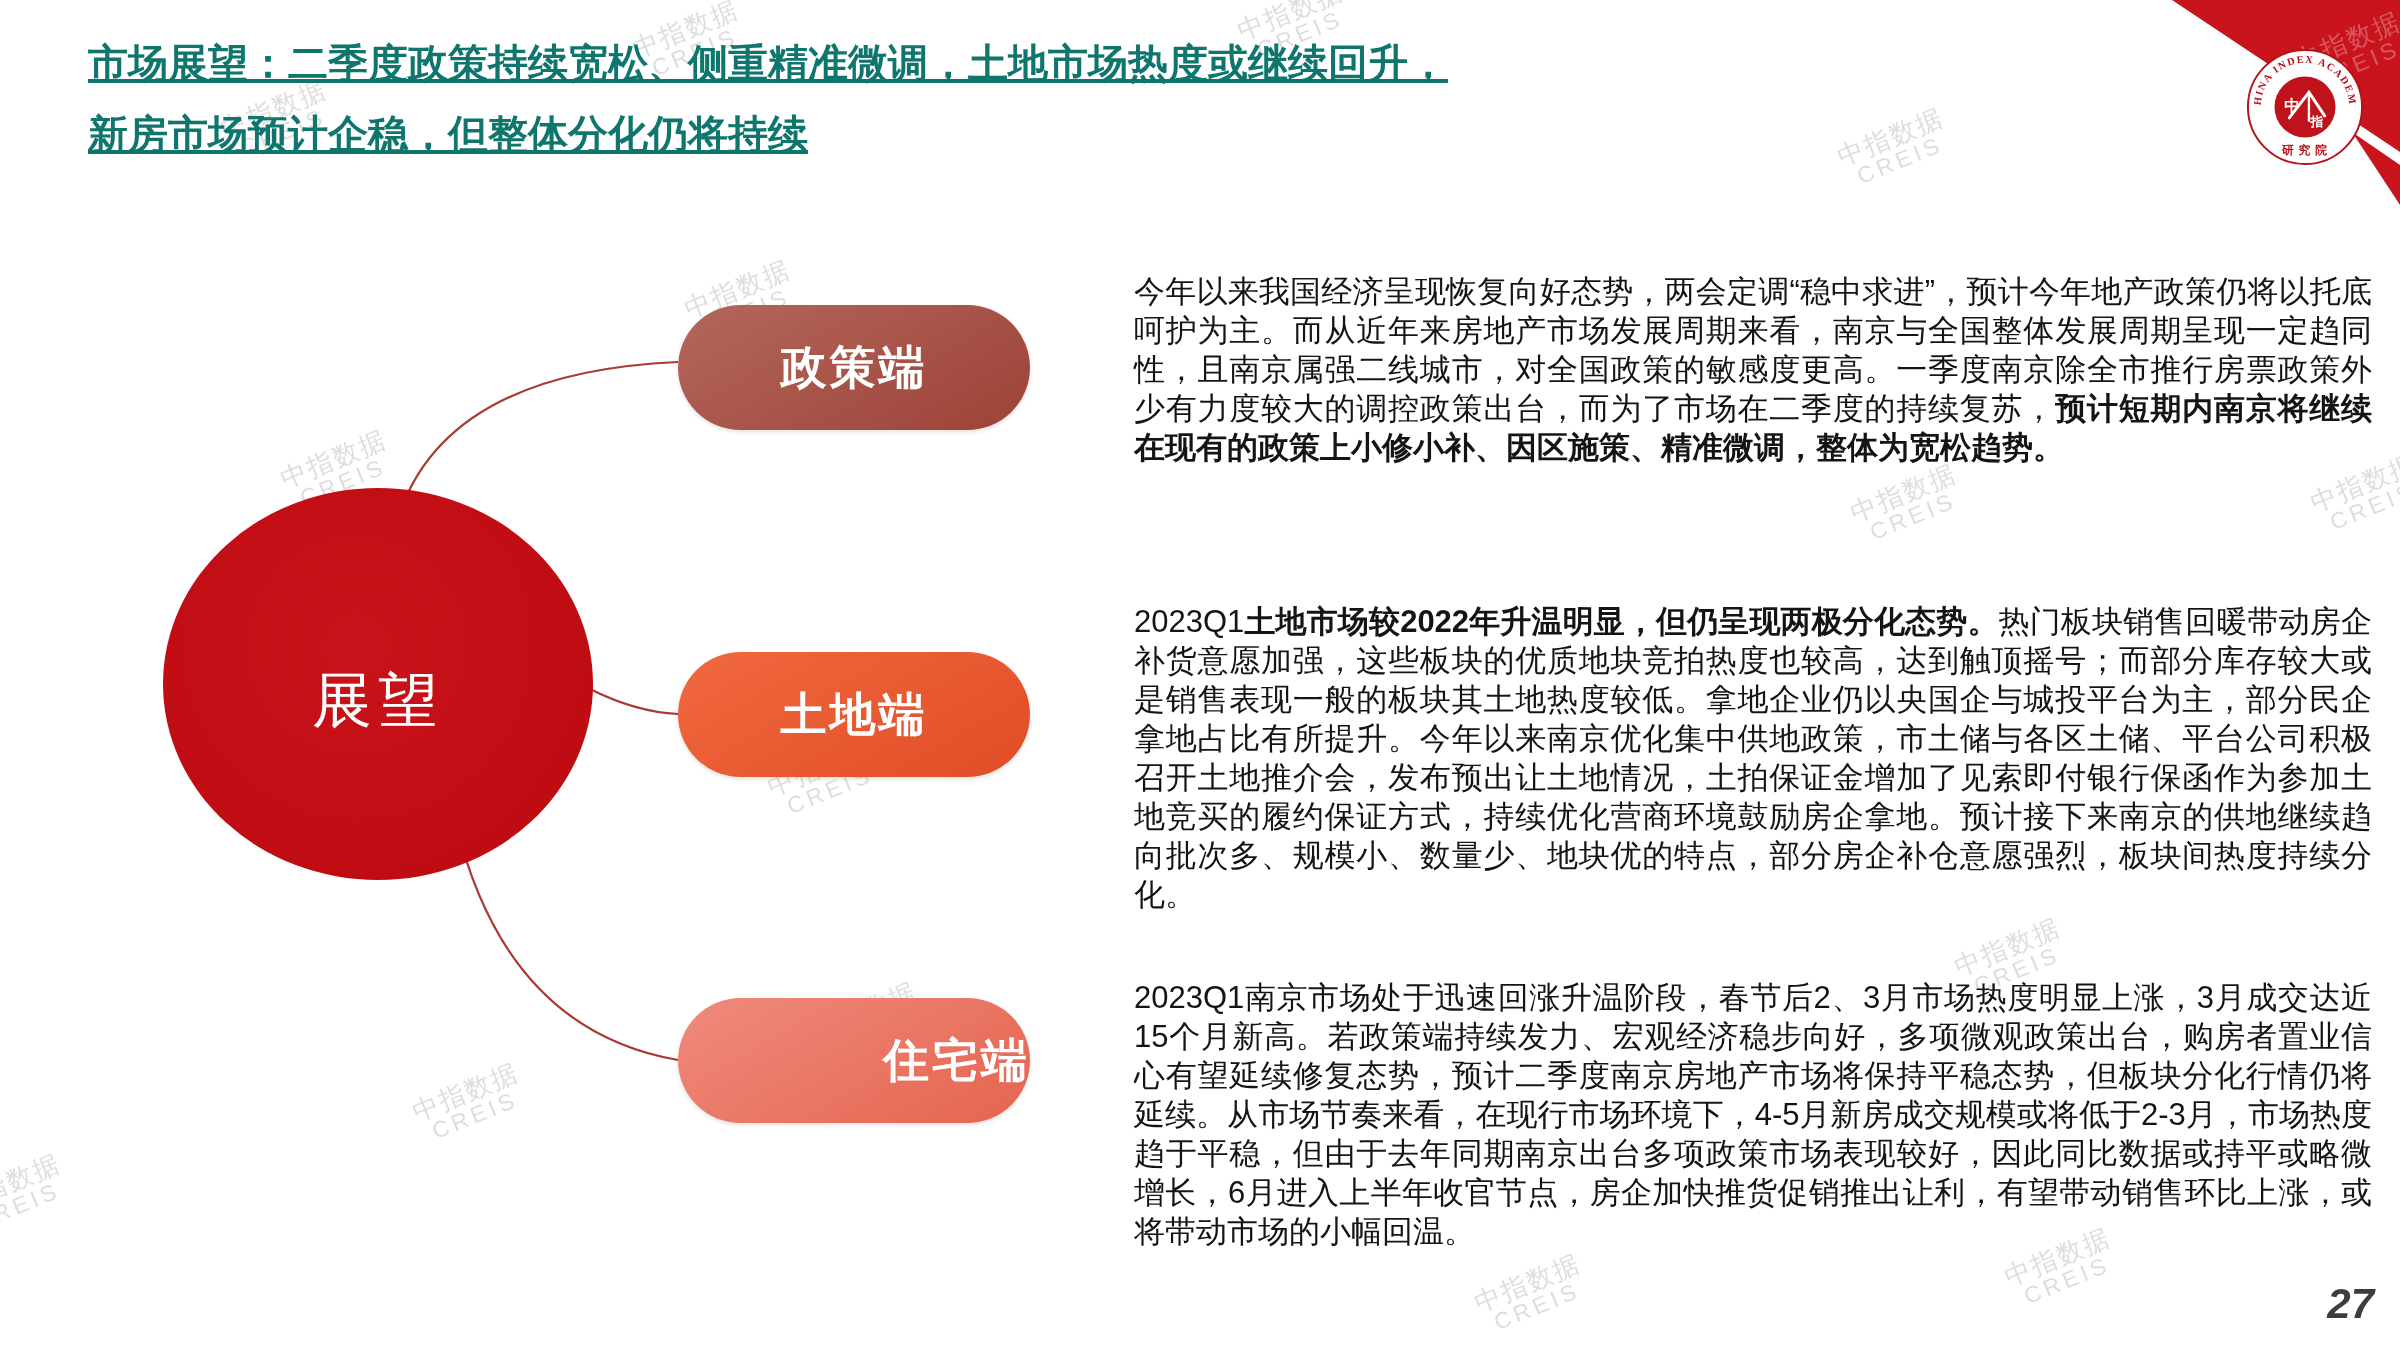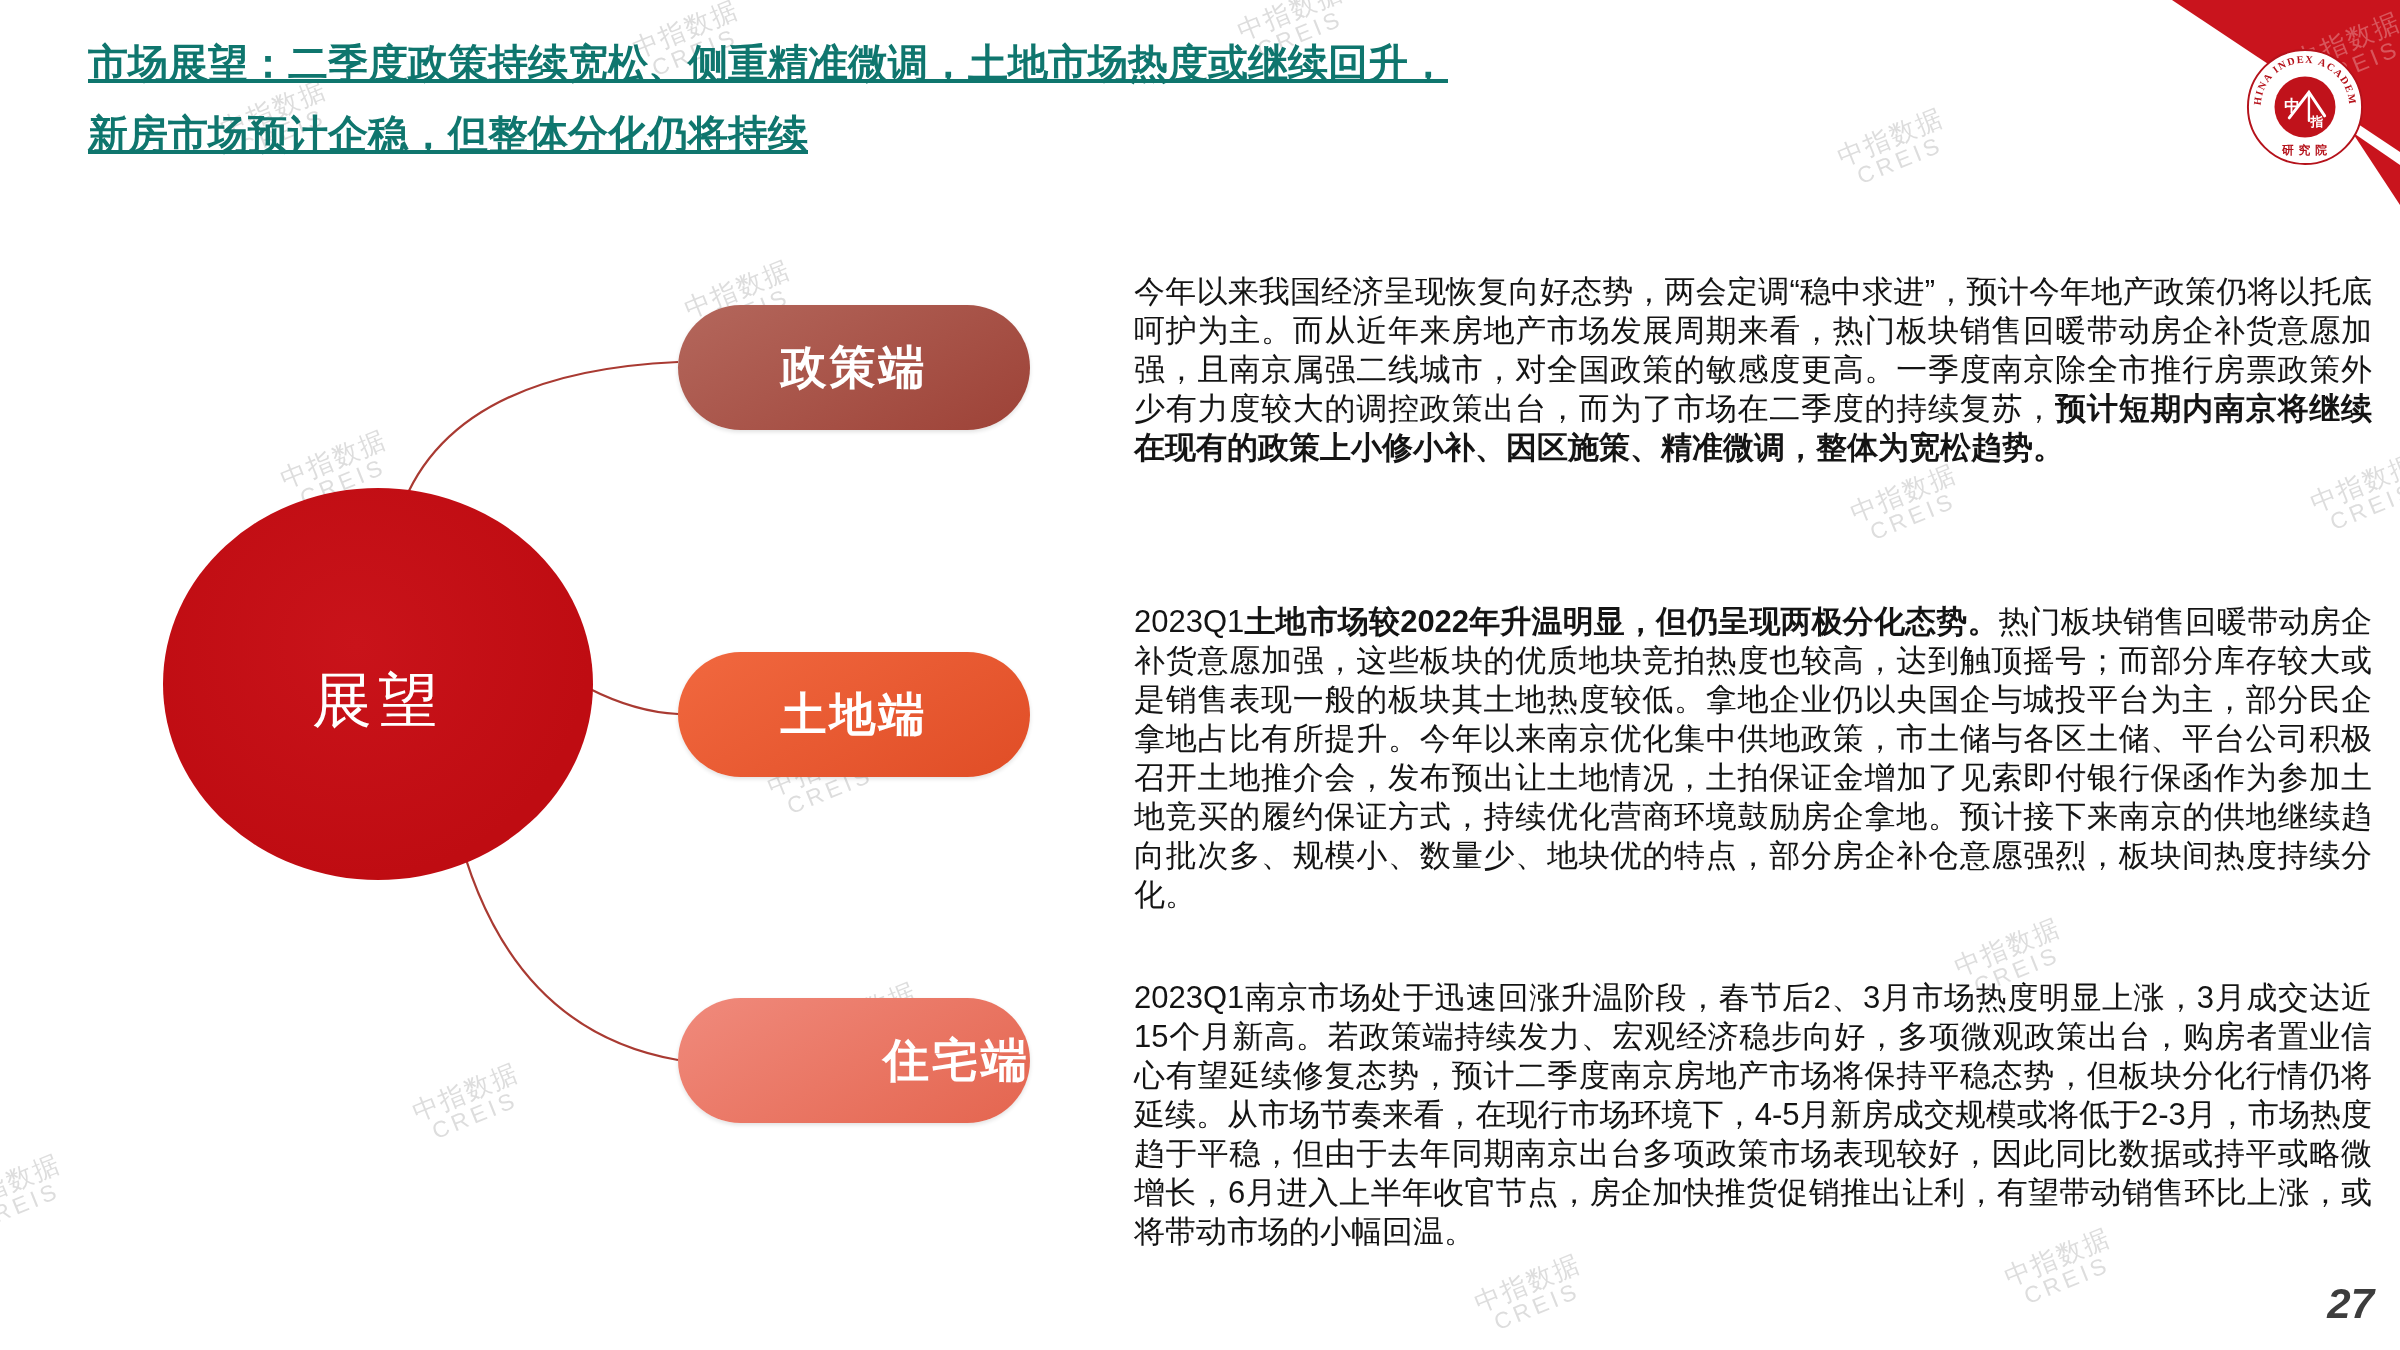--- a/index.html
+++ b/index.html
@@ -148,21 +148,21 @@
   <div class="pill pill1">
     <span>政策端</span>
   </div>
   <div class="pill pill2">
     <span>土地端</span>
   </div>
   <div class="pill pill3">
     <span>住宅端</span>
   </div>
 
-  <p class="body-p p1"><span>今年以来我国经济呈现恢复向好态势，两会定调“稳中求进”，预计今年地产政策仍将以托底呵护为主。而从近年来房地产市场发展周期来看，热门板块销售回暖带动房企补货意愿加强，且南京属强二线城市，对全国政策的敏感度更高。一季度南京除全市推行房票政策外少有力度较大的调控政策出台，而为了市场在二季度的持续复苏，</span><span class="b">预计短期内南京将继续在现有的政策上小修小补、因区施策、精准微调，整体为宽松趋势。</span><span></span></p>
+  <p class="body-p p1"><span>今年以来我国经济呈现恢复向好态势，两会定调“稳中求进”，预计今年地产政策仍将以托底呵护为主。而从近年来房地产市场发展周期来看，南京与全国整体发展周期呈现一定趋同性，且南京属强二线城市，对全国政策的敏感度更高。一季度南京除全市推行房票政策外少有力度较大的调控政策出台，而为了市场在二季度的持续复苏，</span><span class="b">预计短期内南京将继续在现有的政策上小修小补、因区施策、精准微调，整体为宽松趋势。</span><span></span></p>
 
   <p class="body-p p2"><span>2023Q1</span><span class="b">土地市场较2022年升温明显，但仍呈现两极分化态势。</span><span>热门板块销售回暖带动房企补货意愿加强，这些板块的优质地块竞拍热度也较高，达到触顶摇号；而部分库存较大或是销售表现一般的板块其土地热度较低。拿地企业仍以央国企与城投平台为主，部分民企拿地占比有所提升。今年以来南京优化集中供地政策，市土储与各区土储、平台公司积极召开土地推介会，发布预出让土地情况，土拍保证金增加了见索即付银行保函作为参加土地竞买的履约保证方式，持续优化营商环境鼓励房企拿地。预计接下来南京的供地继续趋向批次多、规模小、数量少、地块优的特点，部分房企补仓意愿强烈，板块间热度持续分化。</span></p>
 
   <p class="body-p p3"><span>2023Q1南京市场处于迅速回涨升温阶段，春节后2、3月市场热度明显上涨，3月成交达近15个月新高。若政策端持续发力、宏观经济稳步向好，多项微观政策出台，购房者置业信心有望延续修复态势，预计二季度南京房地产市场将保持平稳态势，但板块分化行情仍将延续。从市场节奏来看，在现行市场环境下，4-5月新房成交规模或将低于2-3月，市场热度趋于平稳，但由于去年同期南京出台多项政策市场表现较好，因此同比数据或持平或略微增长，6月进入上半年收官节点，房企加快推货促销推出让利，有望带动销售环比上涨，或将带动市场的小幅回温。</span><span class="b"></span><span></span></p>
 
   <svg class="logo-svg" viewBox="-62 -62 124 124">
     <circle cx="0" cy="0" r="58" fill="#ffffff" stroke="#b5121b" stroke-width="2"></circle>
     <defs>
       <path id="logoArc" d="M -45 0 A 45 45 0 1 1 45 0" fill="none"></path>
     </defs>

